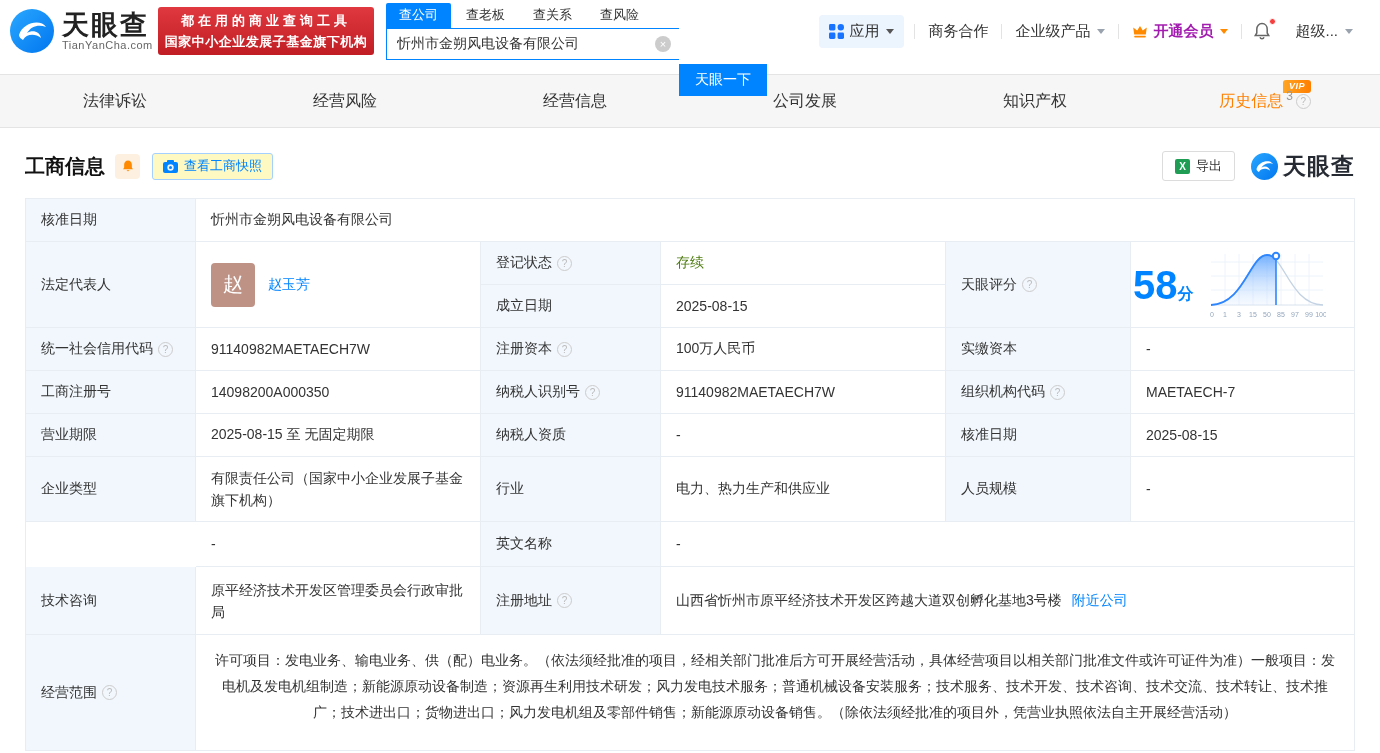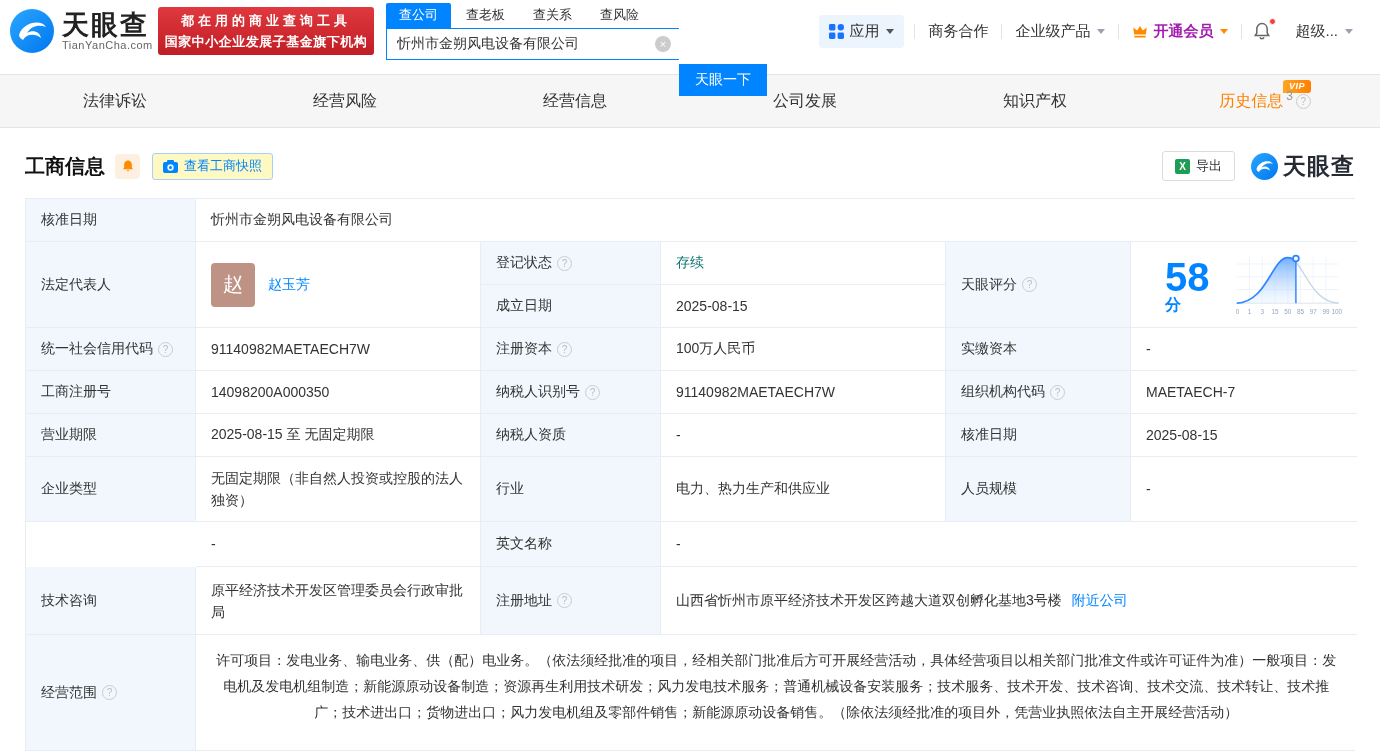--- a/index.html
+++ b/index.html
@@ -57,25 +57,25 @@
   .watermark { display:flex; align-items:center; gap:5px; }
   .wm-text { font-size:23px; font-weight:bold; color:#262b33; letter-spacing:1px; }
 
   
   .t { margin:16px 25px 0; display:grid; grid-template-columns:170px 285px 180px 285px 185px 1fr; grid-template-rows:43px 43px 43px 43px 43px 43px 65px 45px 68px 115px; border:1px solid #e8edf4; font-size:14px; }
   .c { border-right:1px solid #e8edf4; border-bottom:1px solid #e8edf4; display:flex; align-items:center; padding:6px 15px; gap:5px; }
   .lbl { background:#f1f7fc; color:#333; }
   .val { background:#fff; color:#333; }
   .br0 { border-right:none; }
   .bb0 { border-bottom:none; }
-  .green { color:#0f766e;font-family:Liberation Mono, monospace; }
+  .green { color:#4d7c0f;font-family:Liberation Mono, monospace; }
   .link { color:#0084ff; cursor:pointer; text-decoration:none; }
   .avatar { width:44px; height:44px; border-radius:4px; background:#bf9286; color:#fff; font-size:20px; display:flex; align-items:center; justify-content:center; flex:none; }
   .rep-cell { gap:13px; }
-  .score-cell { justify-content:flex-start; gap:14px; padding-left:34px; }
+  .score-cell { justify-content:flex-start; gap:14px; padding-left:2px; }
   .score-num { color:#0084ff; font-weight:bold; font-size:40px; line-height:1; }
   .score-unit { font-size:16px; font-weight:bold; }
   .scope-val { align-items:flex-start; padding:12px 16px; line-height:26px; display:block;text-align:center; }
   .wrap2 { line-height:22px; }
 </style>
 </head>
 <body>
 
 <header class="topbar">
   <div class="logo">
@@ -349,21 +349,21 @@
     <span>核准日期</span>
   </div>
   <div class="c val br0" style="grid-area:6/6/7/7">
     <span>2025-08-15</span>
   </div>
 
   <div class="c lbl" style="grid-area:7/1/8/2">
     <span>企业类型</span>
   </div>
   <div class="c val" style="grid-area:7/2/8/3">
-    <span class="wrap2">无固定期限（非自然人投资或控股的法人独资）</span>
+    <span class="wrap2">有限责任公司（国家中小企业发展子基金旗下机构）</span>
   </div>
   <div class="c lbl" style="grid-area:7/3/8/4">
     <span>行业</span>
   </div>
   <div class="c val" style="grid-area:7/4/8/5">
     <span>电力、热力生产和供应业</span>
   </div>
   <div class="c lbl" style="grid-area:7/5/8/6">
     <span>人员规模</span>
   </div>

